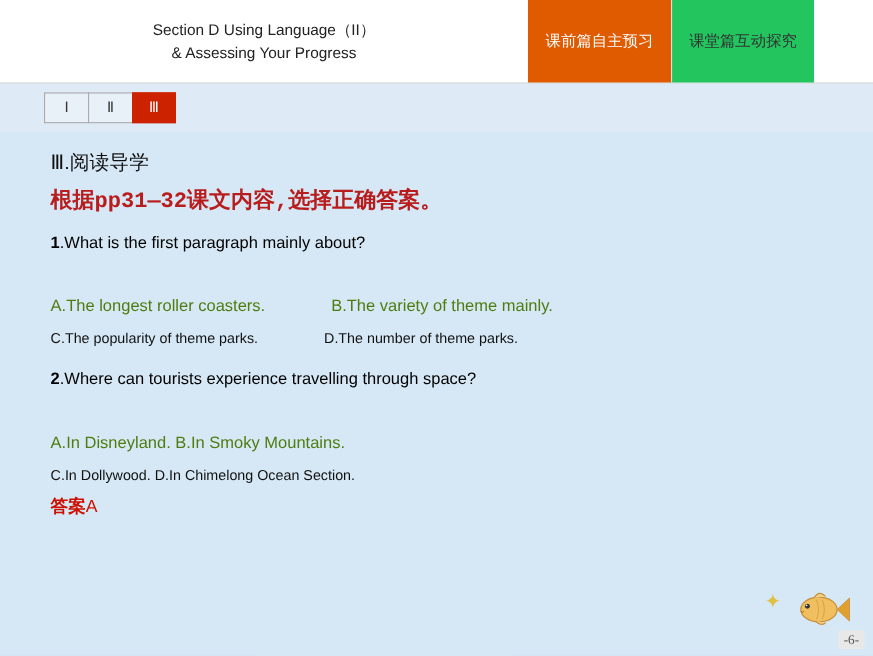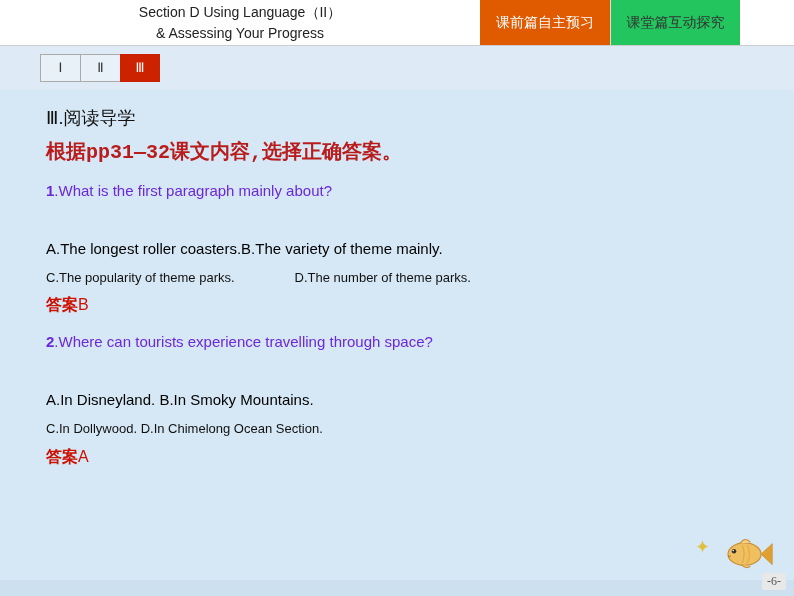--- a/index.html
+++ b/index.html
@@ -9,21 +9,21 @@
       font-family: "SimSun", "STSong", serif;
       background: #cce0f0;
       overflow: hidden;
       position: relative;
     }
 
     
     .header {
       display: flex;
       align-items: stretch;
-      height: 46px;
+      height: 76px;
       background: #fff;
       border-bottom: 1px solid #ccc;
     }
     .header-title {
       flex: 0 0 480px;
       display: flex;
       flex-direction: column;
       justify-content: center;
       align-items: center;
       padding: 6px 10px;
@@ -106,32 +106,33 @@
       font-weight: bold;
       color: #b91c1c;
       margin-bottom: 14px;
     }
     .question-block {
       margin-bottom: 14px;
     }
     .question-text {
       font-size: 15px;
       font-family: Arial, "SimSun", serif;
-      color: #6d28d9;
+      color: #000000;
       margin-bottom: 6px;
       line-height: 1.6;
     }
     .question-text .qnum {
       font-weight: bold;
     }
     .options-row {
       display: flex;
+      gap: 60px;
       font-size: 15px;
       font-family: Arial, "SimSun", serif;
-      color: #000000;
+      color: #4d7c0f;
       margin-bottom: 4px;
       line-height: 1.8;
       margin-top: 32px;
     }
     .options-row2 {
       display: flex;
       gap: 60px;
       font-size: 13px;
       font-family: Arial, "SimSun", serif;
       color: #111;
@@ -209,23 +210,20 @@
       <span class="qnum">1</span><span>.What is the first paragraph mainly about?</span>
     </div>
     <div class="options-row">
       <span>A.The longest roller coasters.</span>
       <span>B.The variety of theme mainly.</span>
     </div>
     <div class="options-row2">
       <span>C.The popularity of theme parks.</span>
       <span>D.The number of theme parks.</span>
     </div>
-    <div class="answer">
-      <span class="ans-label">答案</span><span>B</span>
-    </div>
   </div>
 
   <div class="question-block">
     <div class="question-text">
       <span class="qnum">2</span><span>.Where can tourists experience travelling through space?</span>
     </div>
     <div class="options-row">
       <span>A.In Disneyland.   B.In Smoky Mountains.</span>
     </div>
     <div class="options-row2">

